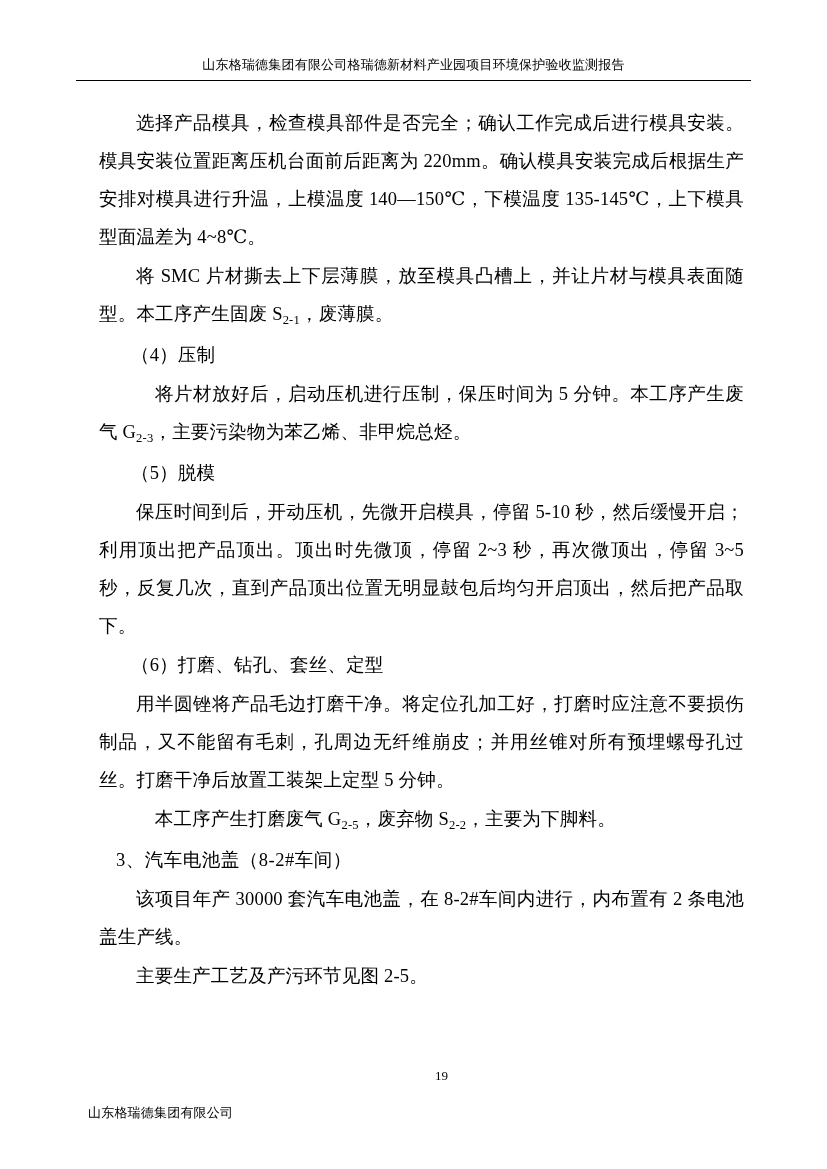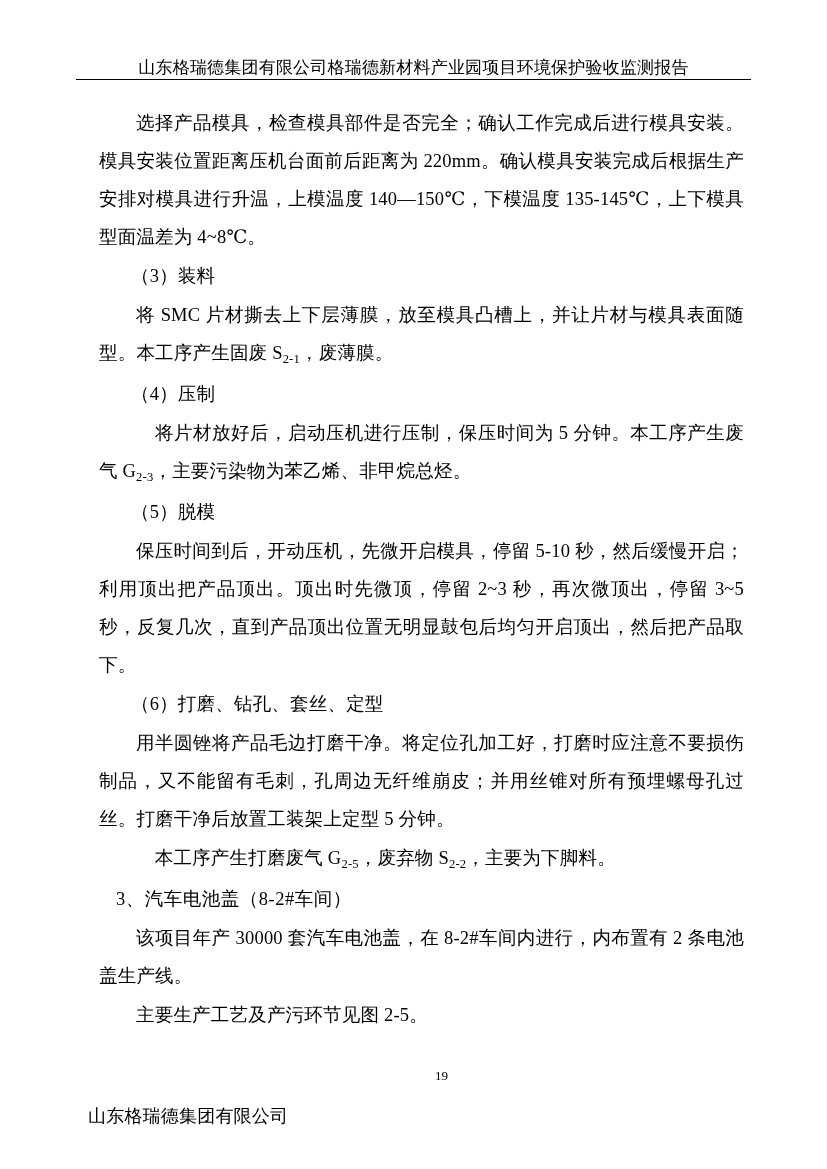--- a/index.html
+++ b/index.html
@@ -19,23 +19,24 @@
     background: #ffffff;
     box-sizing: border-box;
     overflow: hidden;
   }
   .header {
     position: absolute;
     left: 76px;
     top: 56px;
     width: 675px;
     text-align: center;
-    font-size: 17px;
+    font-size: 13px;
     letter-spacing: 0.2px;
     color: #000;
+    padding-bottom: 6px;
     border-bottom: 1px solid #000;
   }
   .content {
     position: absolute;
     left: 84px;
     top: 104px;
     width: 660px;
   }
   p {
     margin: 0 0 1px 15px;
@@ -74,36 +75,35 @@
     top: 1068px;
     width: 827px;
     text-align: center;
     font-size: 13px;
     margin-left: 28px;
   }
   .footer-company {
     position: absolute;
     left: 88px;
     top: 1104px;
-    font-size: 18px;
+    font-size: 13px;
     letter-spacing: 0.2px;
   }
 </style>
 </head>
 <body>
 
 <div class="page">
 
   <div class="header">山东格瑞德集团有限公司格瑞德新材料产业园项目环境保护验收监测报告</div>
 
   <div class="content">
 
     <p class="indent">选择产品模具，检查模具部件是否完全；确认工作完成后进行模具安装。模具安装位置距离压机台面前后距离为 <span class="latin">220mm</span>。确认模具安装完成后根据生产安排对模具进行升温，上模温度 <span class="latin">140—150℃</span>，下模温度 <span class="latin">135-145℃</span>，上下模具型面温差为 <span class="latin">4~8℃</span>。</p>
 
-    <p class="indent-sm">（3）装料</p>
 
     <p class="indent">将 <span class="latin">SMC</span> 片材撕去上下层薄膜，放至模具凸槽上，并让片材与模具表面随型。本工序产生固废 <span class="latin">S<sub>2-1</sub></span>，废薄膜。</p>
 
     <p class="indent-sm">（4）压制</p>
 
     <p class="indent">　将片材放好后，启动压机进行压制，保压时间为 <span class="latin">5</span> 分钟。本工序产生废气 <span class="latin">G<sub>2-3</sub></span>，主要污染物为苯乙烯、非甲烷总烃。</p>
 
     <p class="indent-sm">（5）脱模</p>
 
     <p class="indent">保压时间到后，开动压机，先微开启模具，停留 <span class="latin">5-10</span> 秒，然后缓慢开启；利用顶出把产品顶出。顶出时先微顶，停留 <span class="latin">2~3</span> 秒，再次微顶出，停留 <span class="latin">3~5</span> 秒，反复几次，直到产品顶出位置无明显鼓包后均匀开启顶出，然后把产品取下。</p>

